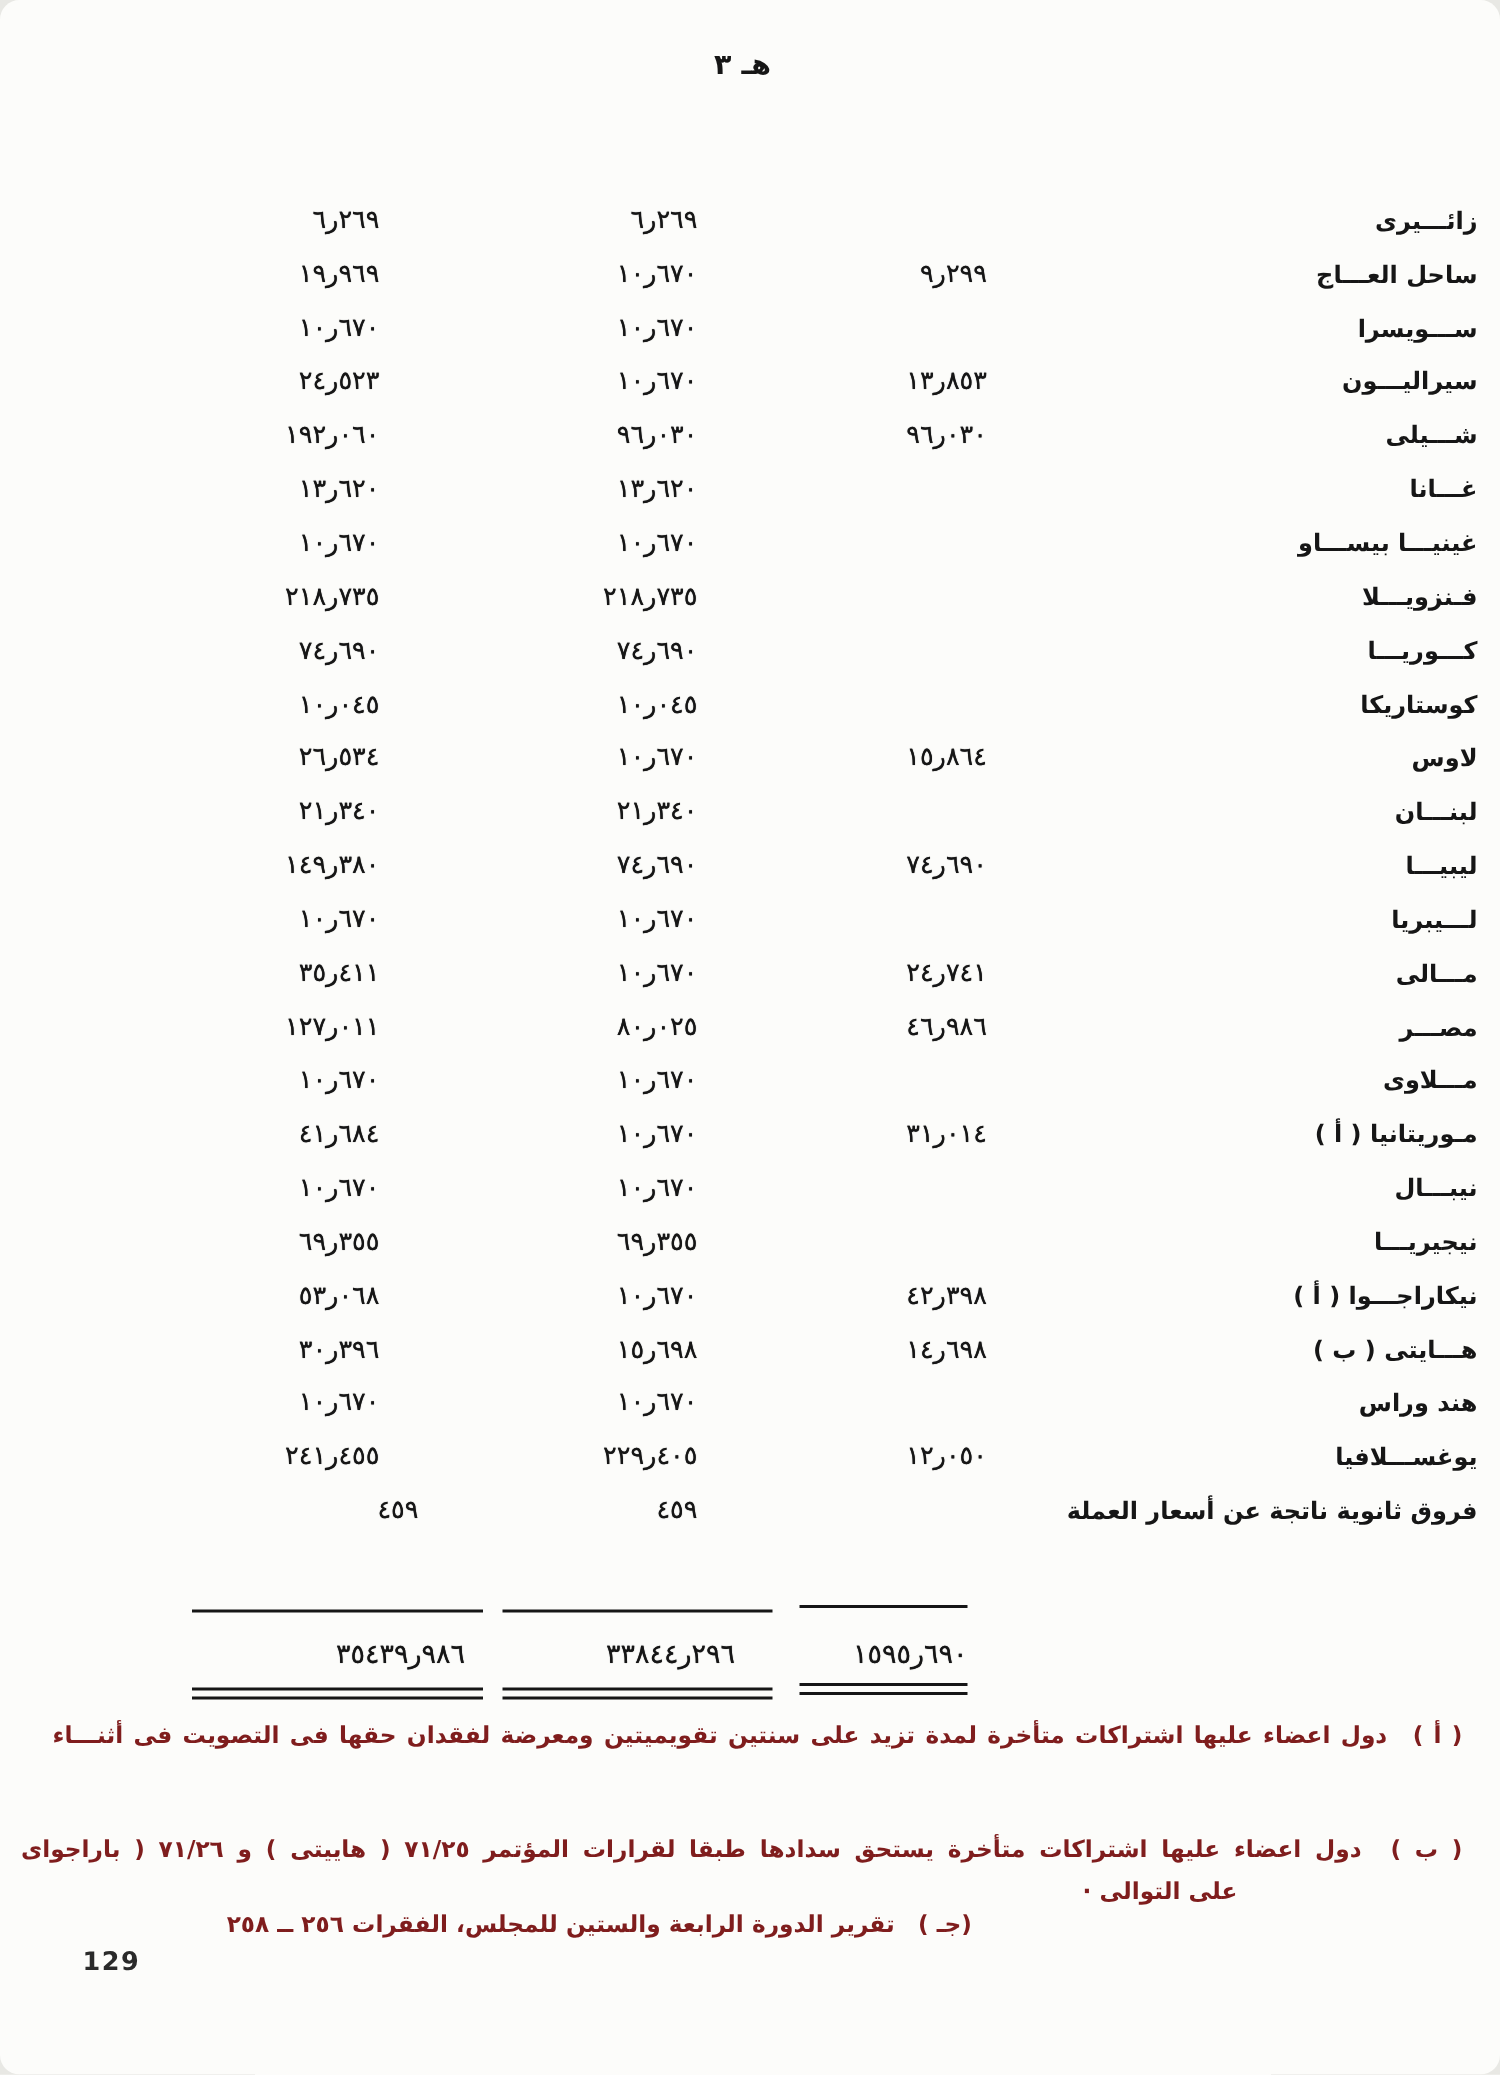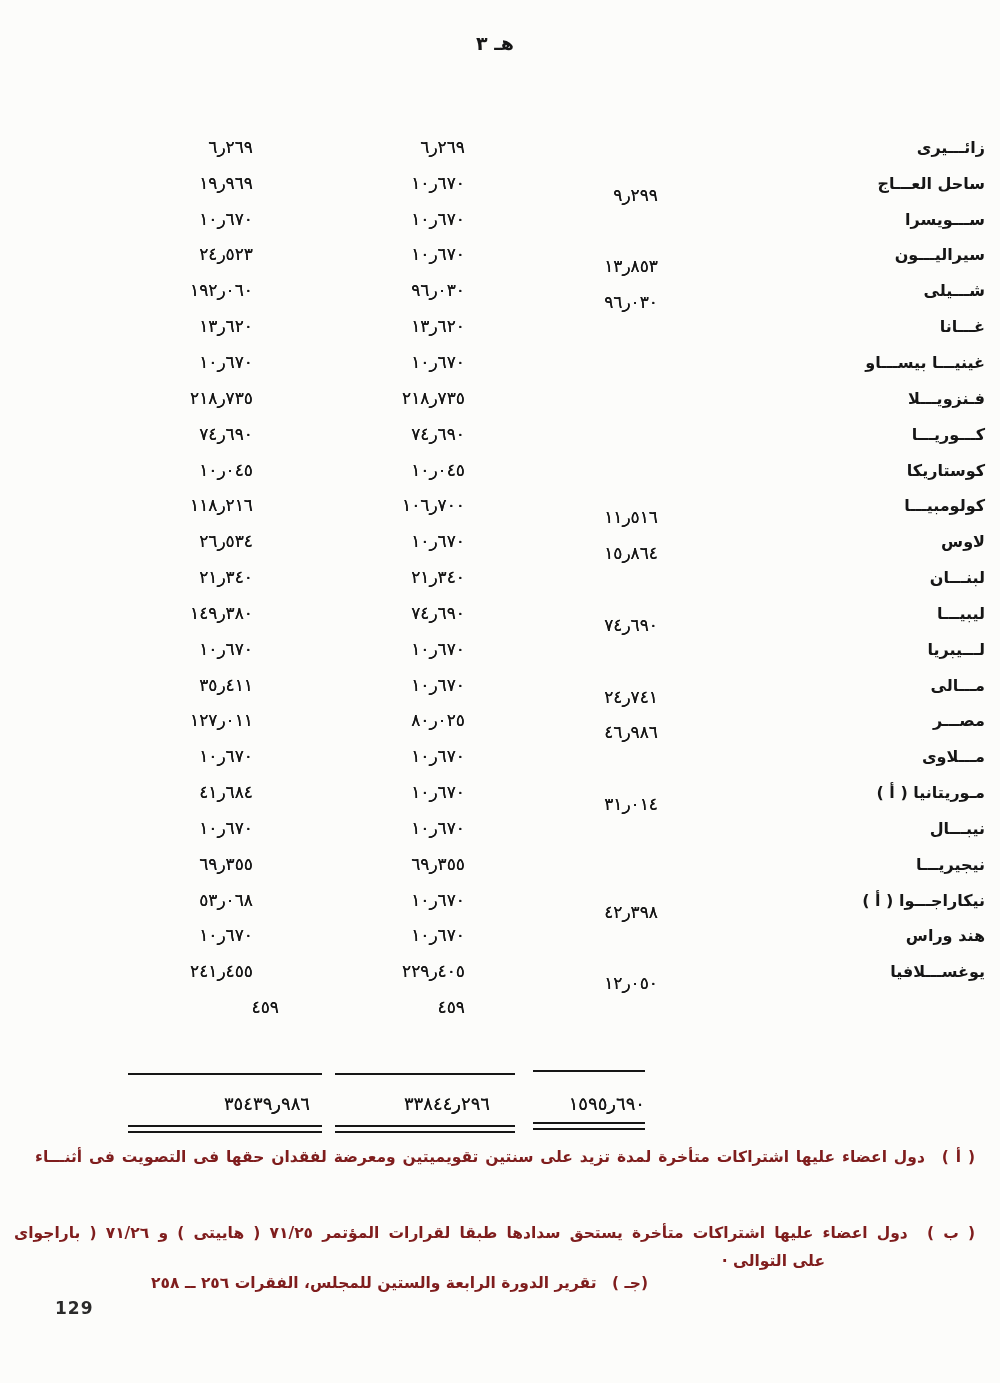--- a/index.html
+++ b/index.html
@@ -4,37 +4,38 @@
 <style>
   html,body{margin:0;padding:0;background:#e8e8e4;}
   .page{
     position:relative;
     width:1000px;height:1383px;
     margin:0 auto;
     background:#fcfcfa;
     color:#161616;
     font-family:"DejaVu Sans",sans-serif;
     overflow:hidden;
+    border-radius:13px;
   }
   .header{
     position:absolute;top:32px;left:430px;width:130px;
     text-align:center;direction:rtl;
     font-size:19px;font-weight:bold;letter-spacing:6px;
   }
   .table{position:absolute;top:129px;left:0;right:0;}
   .row{position:relative;height:35.85px;}
   .num{
     position:absolute;top:50%;transform:translateY(-50%);
     direction:ltr;unicode-bidi:bidi-override;
     font-size:17px;letter-spacing:1.5px;white-space:nowrap;
     text-shadow:0 0 .5px #161616;
   }
   .c1{right:747px;}
   .c2{right:535px;}
-  .c3{right:342px;margin-top:12px;}
+  .c3{right:342px;}
   .row:nth-child(25) .c1,.row:nth-child(26) .c1{right:721px;}
   .country{
     position:absolute;top:50%;transform:translateY(-50%);
     right:15px;direction:rtl;white-space:nowrap;
     font-size:16px;font-weight:bold;
   }
   .rule{position:absolute;height:0;border-top:2px solid #161616;}
   .rule-1{left:128px;width:194px;top:1073px;}
   .rule-2{left:335px;width:180px;top:1073px;}
   .rule-3{left:533px;width:112px;top:1070px;}
@@ -137,26 +138,20 @@
       <span class="country">كـــوريـــا</span>
     </div>
 
     <div class="row">
       <span class="num c1">١٠ر٠٤٥</span>
       <span class="num c2">١٠ر٠٤٥</span>
       <span class="num c3"></span>
       <span class="country">كوستاريكا</span>
     </div>
 
-    <div class="row">
-      <span class="num c1">١١٨ر٢١٦</span>
-      <span class="num c2">١٠٦ر٧٠٠</span>
-      <span class="num c3">١١ر٥١٦</span>
-      <span class="country">كولومبيـــا</span>
-    </div>
 
     <div class="row">
       <span class="num c1">٢٦ر٥٣٤</span>
       <span class="num c2">١٠ر٦٧٠</span>
       <span class="num c3">١٥ر٨٦٤</span>
       <span class="country">لاوس</span>
     </div>
 
     <div class="row">
       <span class="num c1">٢١ر٣٤٠</span>
@@ -221,39 +216,46 @@
       <span class="country">نيجيريـــا</span>
     </div>
 
     <div class="row">
       <span class="num c1">٥٣ر٠٦٨</span>
       <span class="num c2">١٠ر٦٧٠</span>
       <span class="num c3">٤٢ر٣٩٨</span>
       <span class="country">نيكاراجـــوا ( أ )</span>
     </div>
 
+    <div class="row">
+      <span class="num c1">٣٠ر٣٩٦</span>
+      <span class="num c2">١٥ر٦٩٨</span>
+      <span class="num c3">١٤ر٦٩٨</span>
+      <span class="country">هـــايتى ( ب )</span>
+    </div>
 
     <div class="row">
       <span class="num c1">١٠ر٦٧٠</span>
       <span class="num c2">١٠ر٦٧٠</span>
       <span class="num c3"></span>
       <span class="country">هند وراس</span>
     </div>
 
     <div class="row">
       <span class="num c1">٢٤١ر٤٥٥</span>
       <span class="num c2">٢٢٩ر٤٠٥</span>
       <span class="num c3">١٢ر٠٥٠</span>
       <span class="country">يوغســـلافيا</span>
     </div>
 
     <div class="row">
       <span class="num c1">٤٥٩</span>
       <span class="num c2">٤٥٩</span>
       <span class="num c3"></span>
+      <span class="country">فروق ثانوية ناتجة عن أسعار العملة</span>
     </div>
   </div>
 
   <div class="rule rule-1"></div>
   <div class="rule rule-2"></div>
   <div class="rule rule-3"></div>
 
   <div class="totals-row">
     <span class="num total t1">٣٥٤٣٩ر٩٨٦</span>
     <span class="num total t2">٣٣٨٤٤ر٢٩٦</span>

